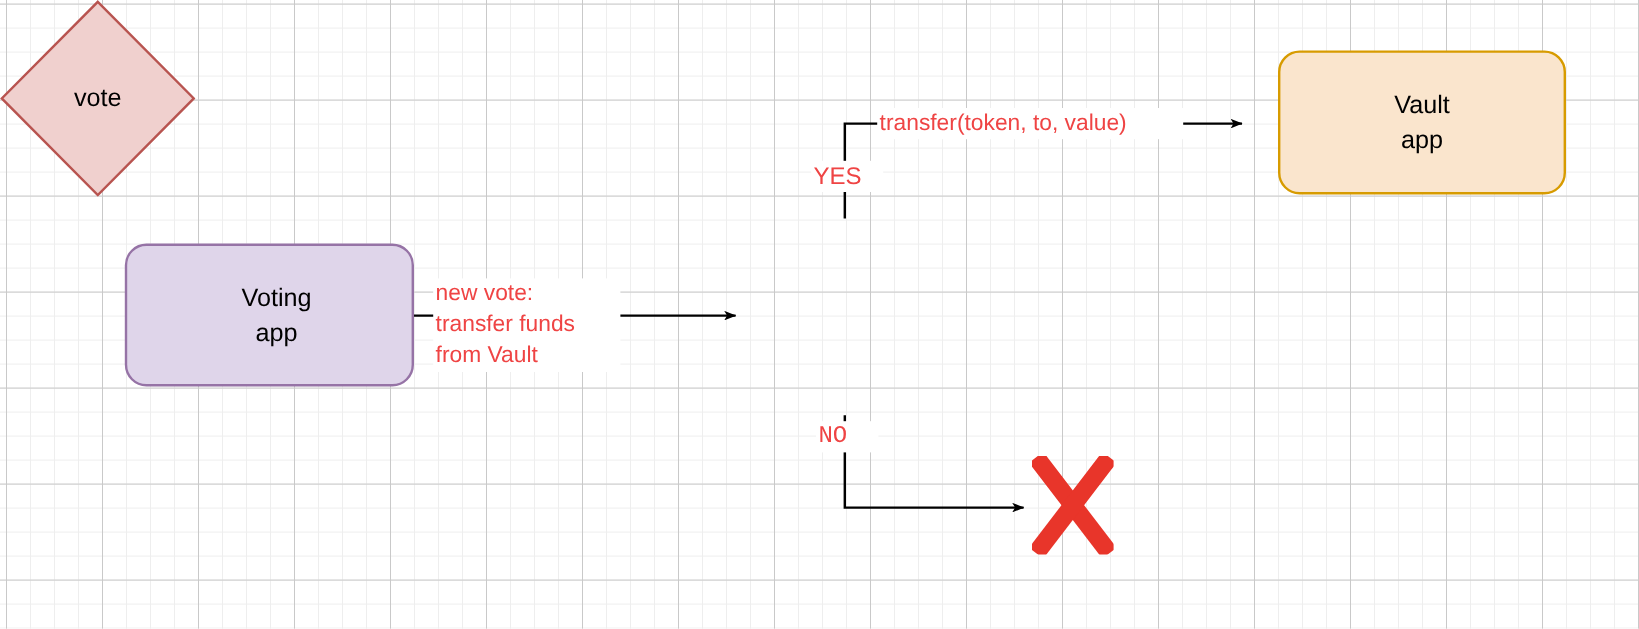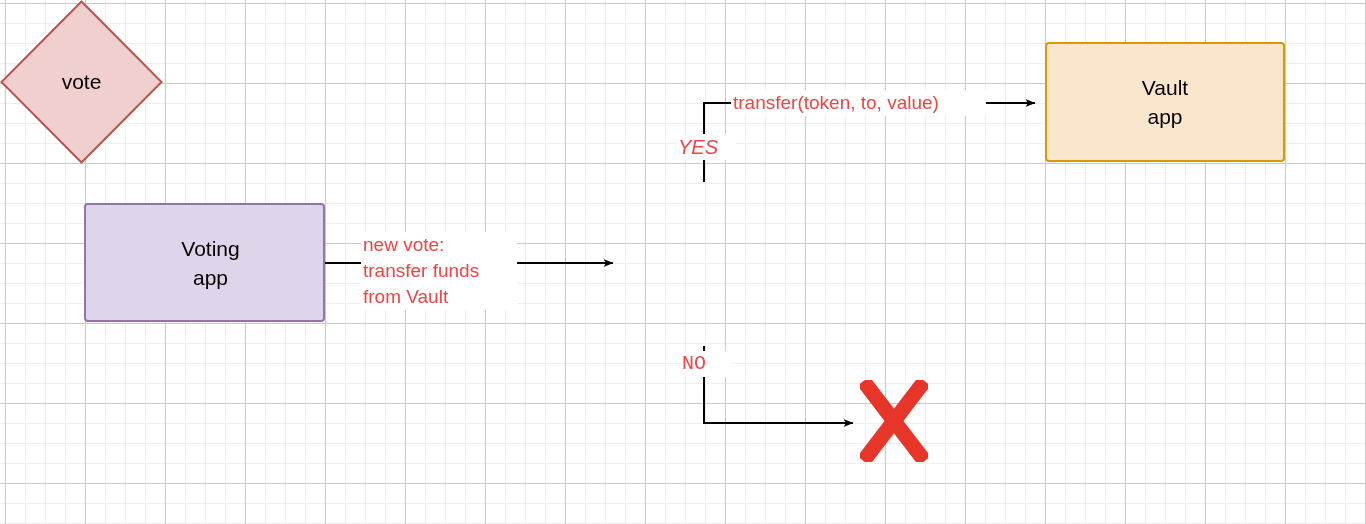--- a/index.html
+++ b/index.html
@@ -32,28 +32,29 @@
       5px 3px,
       5px 3px;
   }
   .node {
     position: absolute;
     box-sizing: border-box;
     display: flex;
     flex-direction: column;
     align-items: center;
     justify-content: center;
-    border-radius: 4px;
+    border-radius: 18px;
     border-width: 2px;
     border-style: solid;
     font-size: 21px;
     line-height: 29px;
     color: #000000;
     text-align: center;
     white-space: pre-line;
+    margin-left: 20px;
   }
   #voting-app-node {
     left: 84px;
     top: 203px;
     width: 241px;
     height: 119px;
     background: #dfd5ea;
     border-color: #9673a6;
     padding-left: 12px;
   }
@@ -116,21 +117,20 @@
     top: 90px;
     width: 251px;
     line-height: 26px;
   }
   #label-yes {
     left: 676px;
     top: 134px;
     width: 56px;
     font-size: 20px;
     line-height: 26px;
-    font-style: italic;
   }
   #label-no {
     left: 680px;
     top: 351px;
     width: 48px;
     font-size: 20px;
     line-height: 26px;
     font-family: Liberation Mono, monospace;
   }
   #reject-x-icon {

